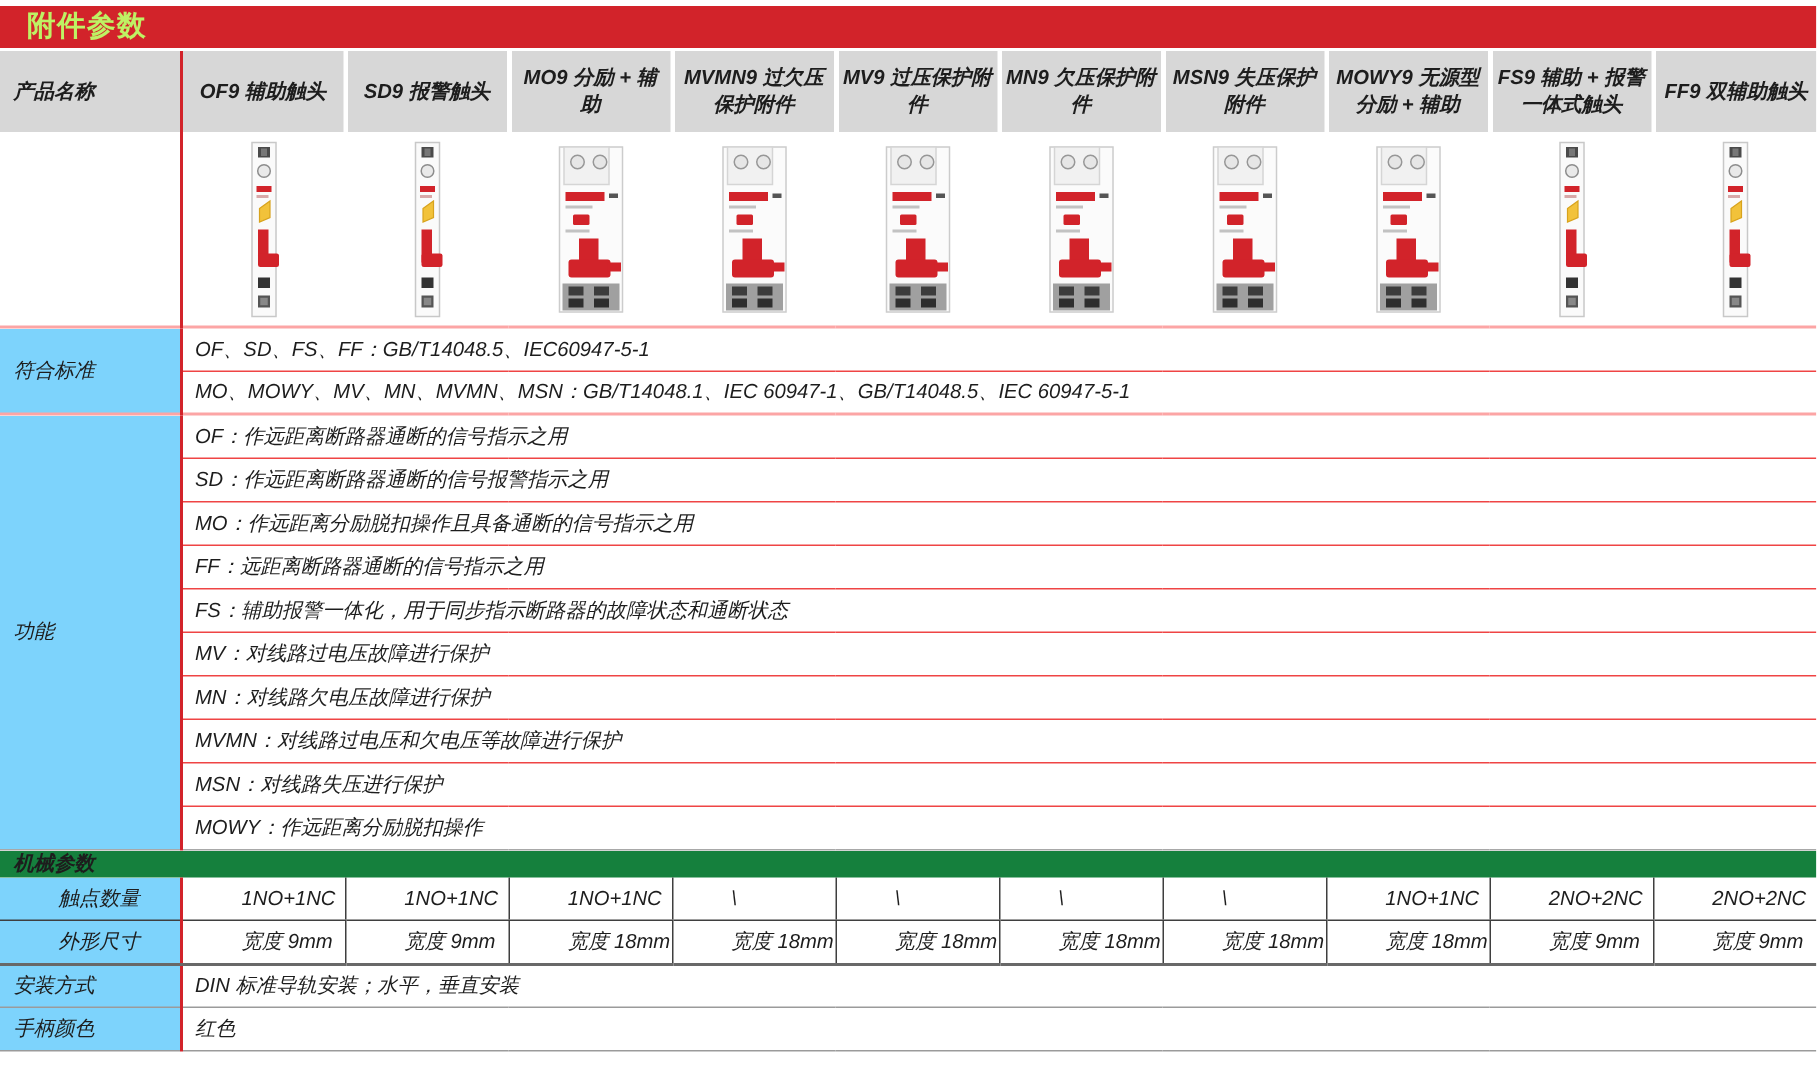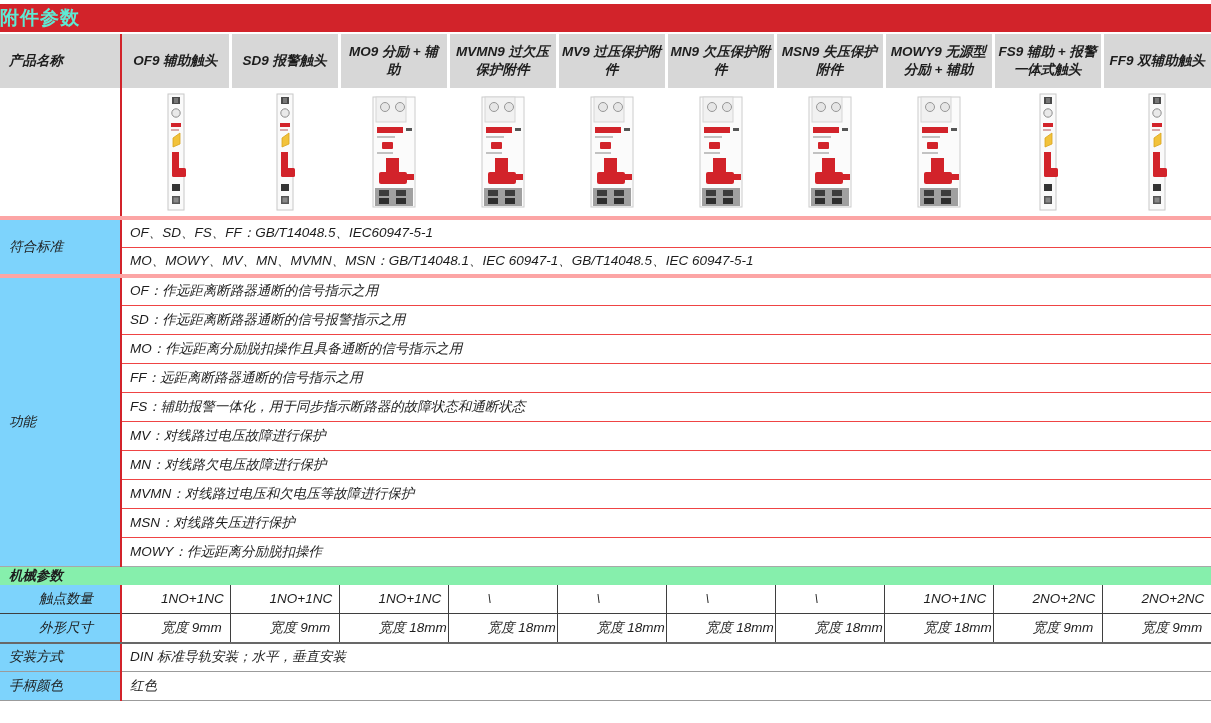--- a/index.html
+++ b/index.html
@@ -14,25 +14,25 @@
     height: 723px;
     background: #fff;
     position: relative;
     overflow: hidden;
   }
   
   .title-bar {
     margin-top: 4px;
     height: 28px;
     background: #d2232a;
-    color: #5eead4;
+    color: #bef264;
     font-size: 19px;
     font-weight: bold;
     line-height: 28px;
-    padding-left: 0;
+    padding-left: 18px;
     box-sizing: border-box;
     letter-spacing: 1px;
   }
   
   table.spec {
     border-collapse: collapse;
     table-layout: fixed;
     width: 1211px;
     margin-top: 2px;
     font-style: italic;
@@ -67,31 +67,31 @@
     border-left: 3px solid #ffffff;
   }
   
   tr.imgrow td {
     height: 130px;
     text-align: center;
     vertical-align: middle;
     background: #fff;
   }
   
-  .sec-top  { border-top: 4px solid #fca5a5; }
+  .sec-top  { border-top: 2px solid #fca5a5; }
   .thin-top { border-top: 1px solid #ef4444; }
   
   td.span-cell {
     padding-left: 8px;
     height: 29px;
   }
   tr.textrow td { height: 29px; }
   
   tr.band td {
-    background: #86efac;
+    background: #15803d;
     height: 16px;
     font-weight: bold;
     padding-left: 9px;
     border-top: 1px solid #a8a8a8;
   }
   
   tr.mechrow td { height: 29px; padding-left: 39px; }
   td.mech-cell {
     border-left: 1px solid #3f3f3f;
     padding-left: 7px;

